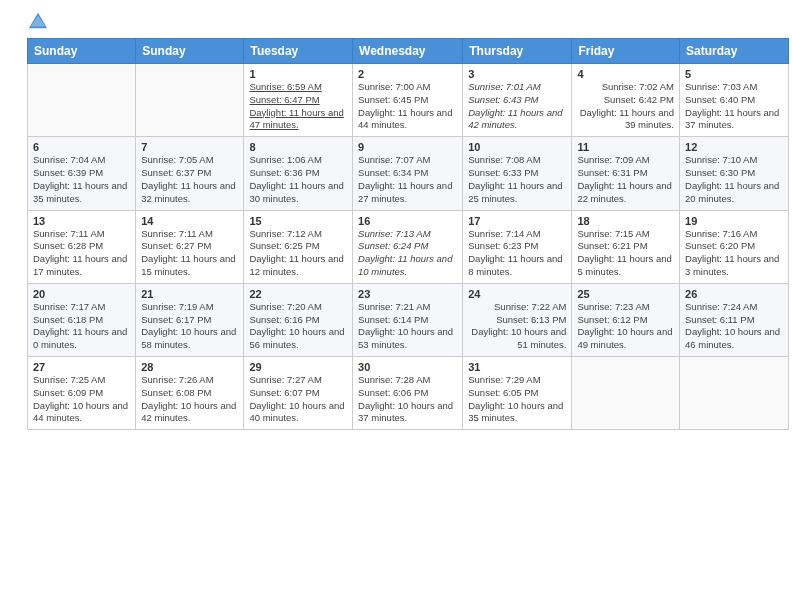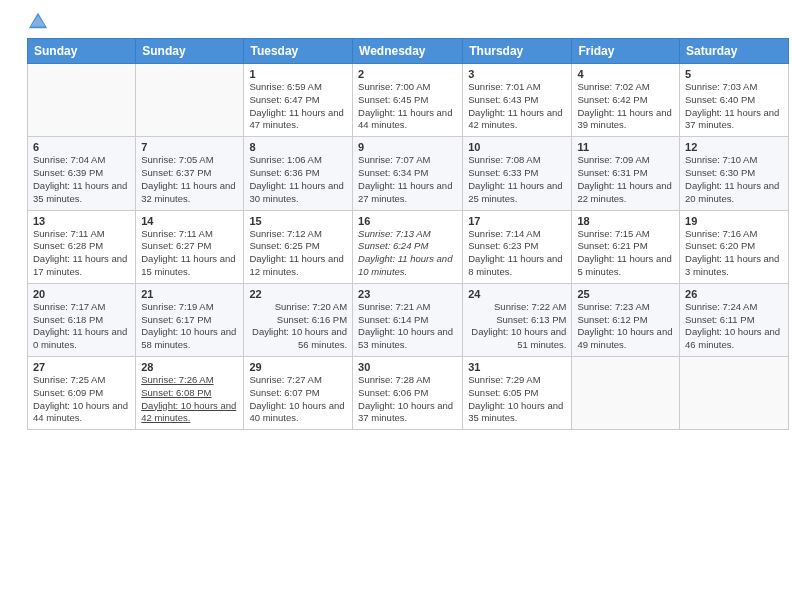--- a/index.html
+++ b/index.html
@@ -137,39 +137,39 @@
           <th>Friday</th>
           <th>Saturday</th>
         </tr>
     </thead>
     <tbody id="calendar-body">
     <tr>
           <td class="empty-cell"></td>
           <td class="empty-cell"></td>
           <td>
             <span class="day-num">1</span>
-            <div class="day-detail" style="white-space: pre-line;">Sunrise: 6:59 AM
+            <div class="day-detail" style="white-space: pre-line; text-decoration: underline;">Sunrise: 6:59 AM
 Sunset: 6:47 PM
 Daylight: 11 hours and 47 minutes.</div>
           </td>
           <td>
             <span class="day-num">2</span>
             <div class="day-detail" style="white-space: pre-line;">Sunrise: 7:00 AM
 Sunset: 6:45 PM
 Daylight: 11 hours and 44 minutes.</div>
           </td>
           <td>
             <span class="day-num">3</span>
-            <div class="day-detail" style="white-space: pre-line;">Sunrise: 7:01 AM
+            <div class="day-detail" style="white-space: pre-line; font-style: italic;">Sunrise: 7:01 AM
 Sunset: 6:43 PM
 Daylight: 11 hours and 42 minutes.</div>
           </td>
           <td>
             <span class="day-num">4</span>
-            <div class="day-detail" style="white-space: pre-line;">Sunrise: 7:02 AM
+            <div class="day-detail" style="white-space: pre-line; text-align: right;">Sunrise: 7:02 AM
 Sunset: 6:42 PM
 Daylight: 11 hours and 39 minutes.</div>
           </td>
           <td>
             <span class="day-num">5</span>
             <div class="day-detail" style="white-space: pre-line;">Sunrise: 7:03 AM
 Sunset: 6:40 PM
 Daylight: 11 hours and 37 minutes.</div>
           </td>
         </tr>
@@ -269,21 +269,21 @@
 Daylight: 11 hours and 0 minutes.</div>
           </td>
           <td>
             <span class="day-num">21</span>
             <div class="day-detail" style="white-space: pre-line;">Sunrise: 7:19 AM
 Sunset: 6:17 PM
 Daylight: 10 hours and 58 minutes.</div>
           </td>
           <td>
             <span class="day-num">22</span>
-            <div class="day-detail" style="white-space: pre-line; text-align: right;">Sunrise: 7:20 AM
+            <div class="day-detail" style="white-space: pre-line;">Sunrise: 7:20 AM
 Sunset: 6:16 PM
 Daylight: 10 hours and 56 minutes.</div>
           </td>
           <td>
             <span class="day-num">23</span>
             <div class="day-detail" style="white-space: pre-line;">Sunrise: 7:21 AM
 Sunset: 6:14 PM
 Daylight: 10 hours and 53 minutes.</div>
           </td>
           <td>
@@ -307,21 +307,21 @@
         </tr>
         <tr>
           <td>
             <span class="day-num">27</span>
             <div class="day-detail" style="white-space: pre-line;">Sunrise: 7:25 AM
 Sunset: 6:09 PM
 Daylight: 10 hours and 44 minutes.</div>
           </td>
           <td>
             <span class="day-num">28</span>
-            <div class="day-detail" style="white-space: pre-line; text-decoration: underline;">Sunrise: 7:26 AM
+            <div class="day-detail" style="white-space: pre-line;">Sunrise: 7:26 AM
 Sunset: 6:08 PM
 Daylight: 10 hours and 42 minutes.</div>
           </td>
           <td>
             <span class="day-num">29</span>
             <div class="day-detail" style="white-space: pre-line;">Sunrise: 7:27 AM
 Sunset: 6:07 PM
 Daylight: 10 hours and 40 minutes.</div>
           </td>
           <td>

